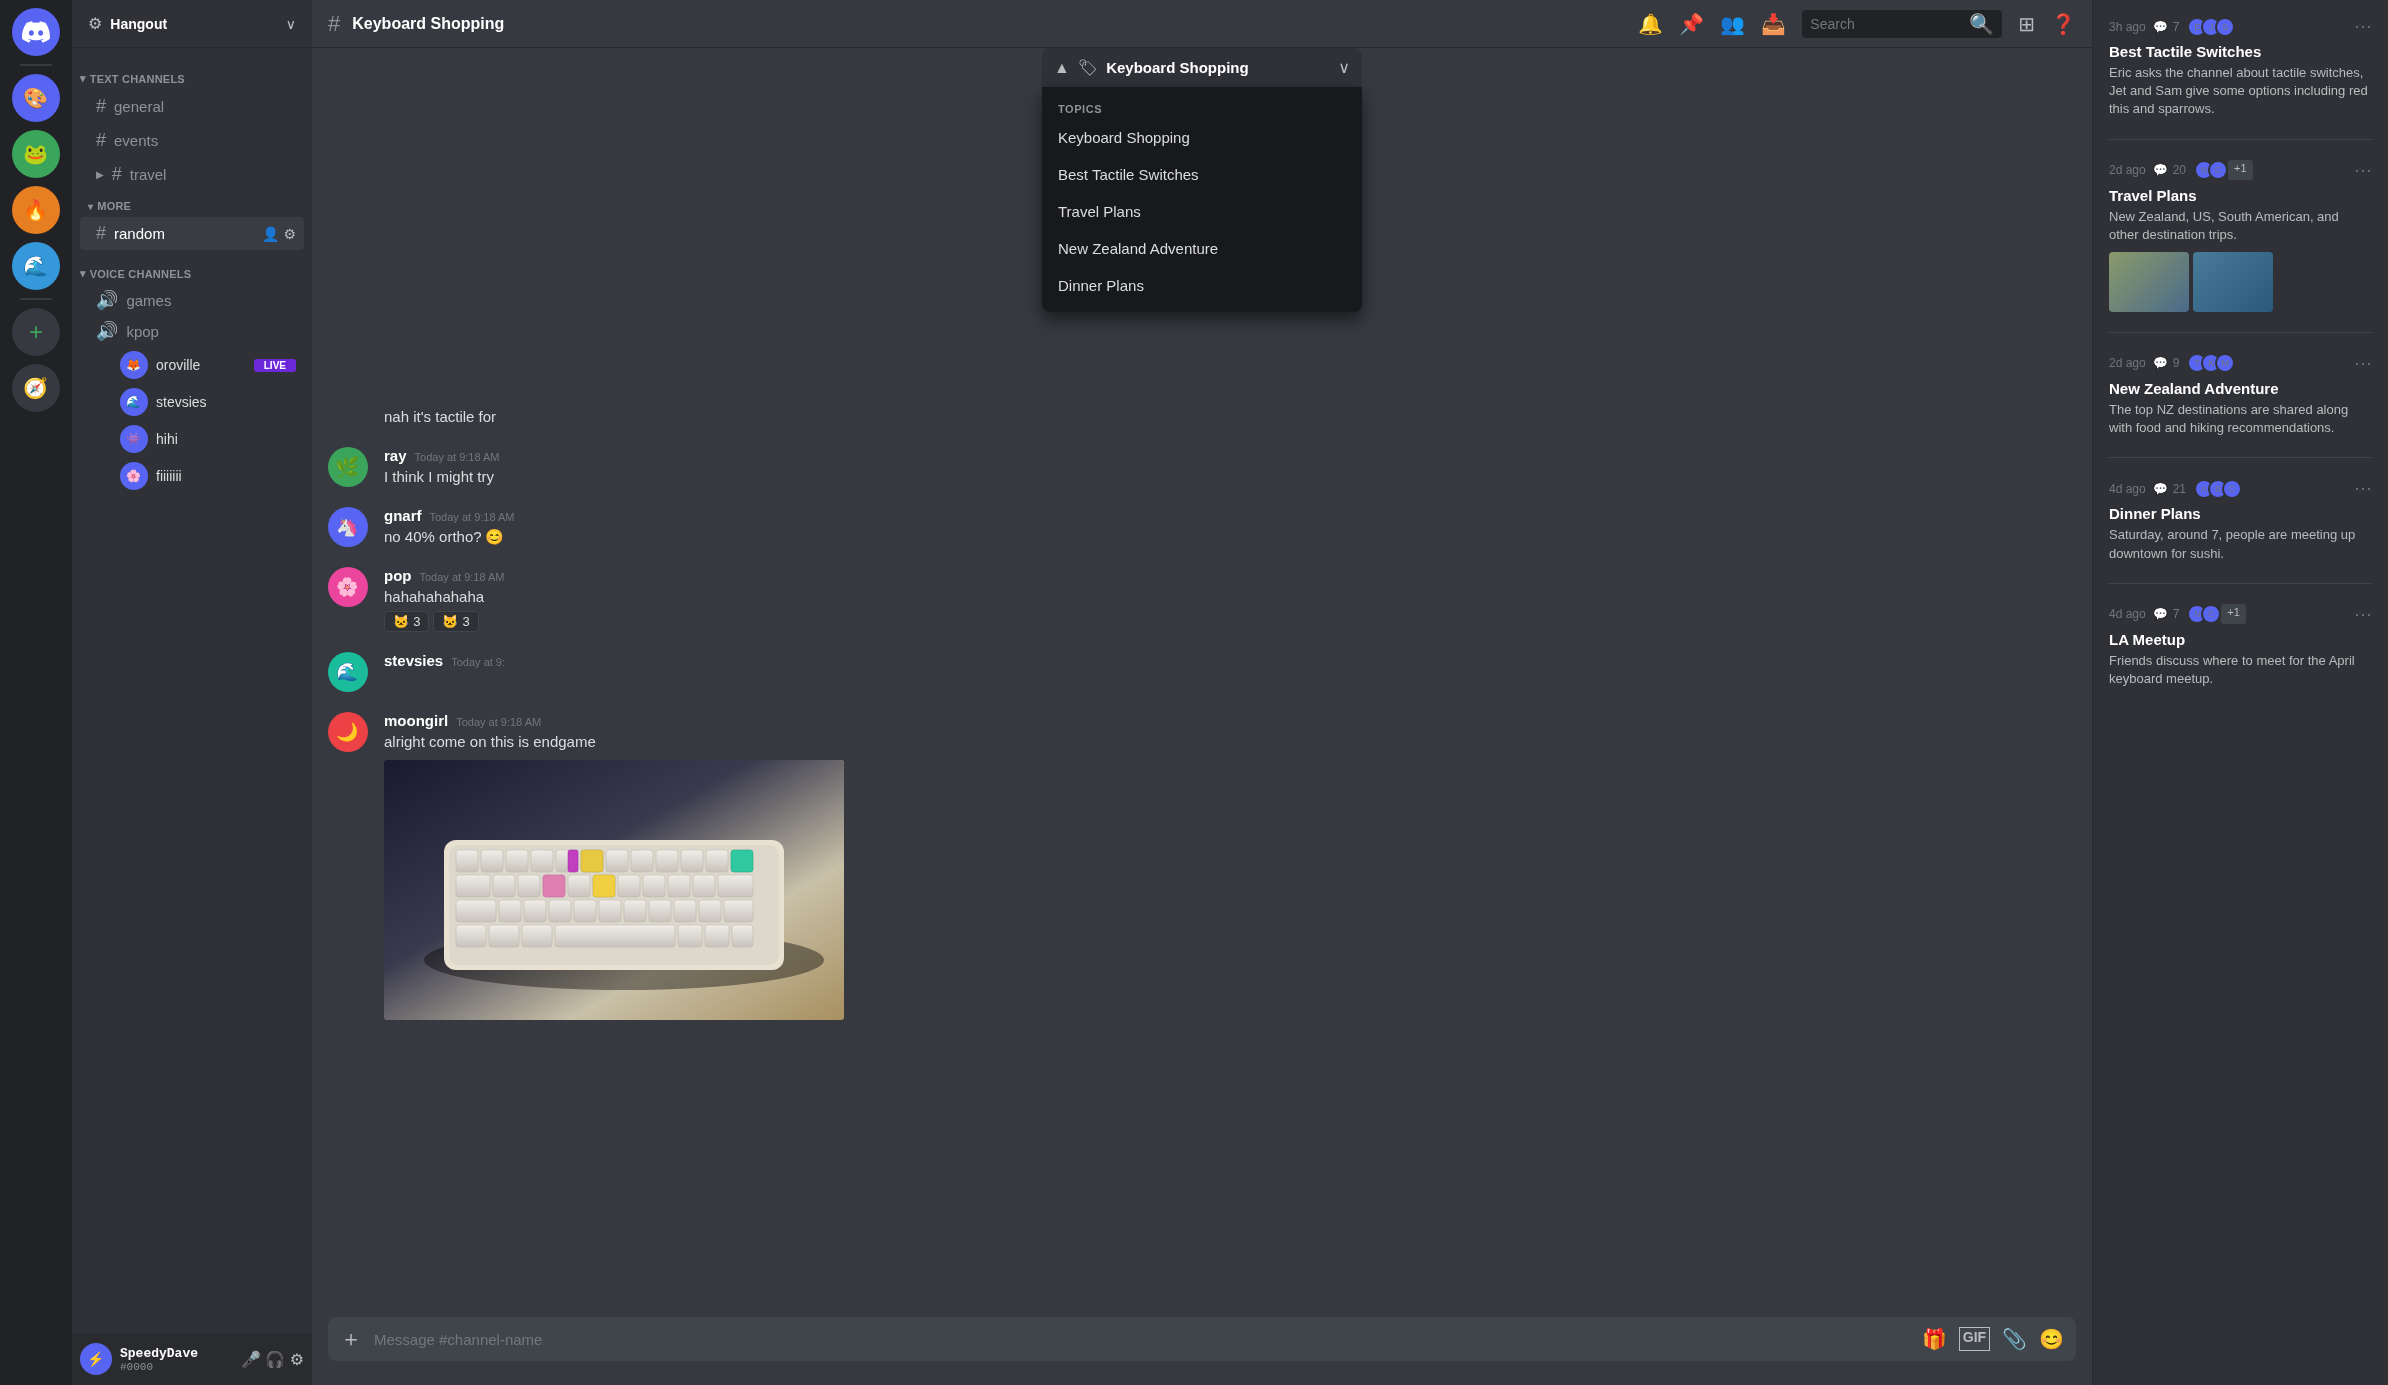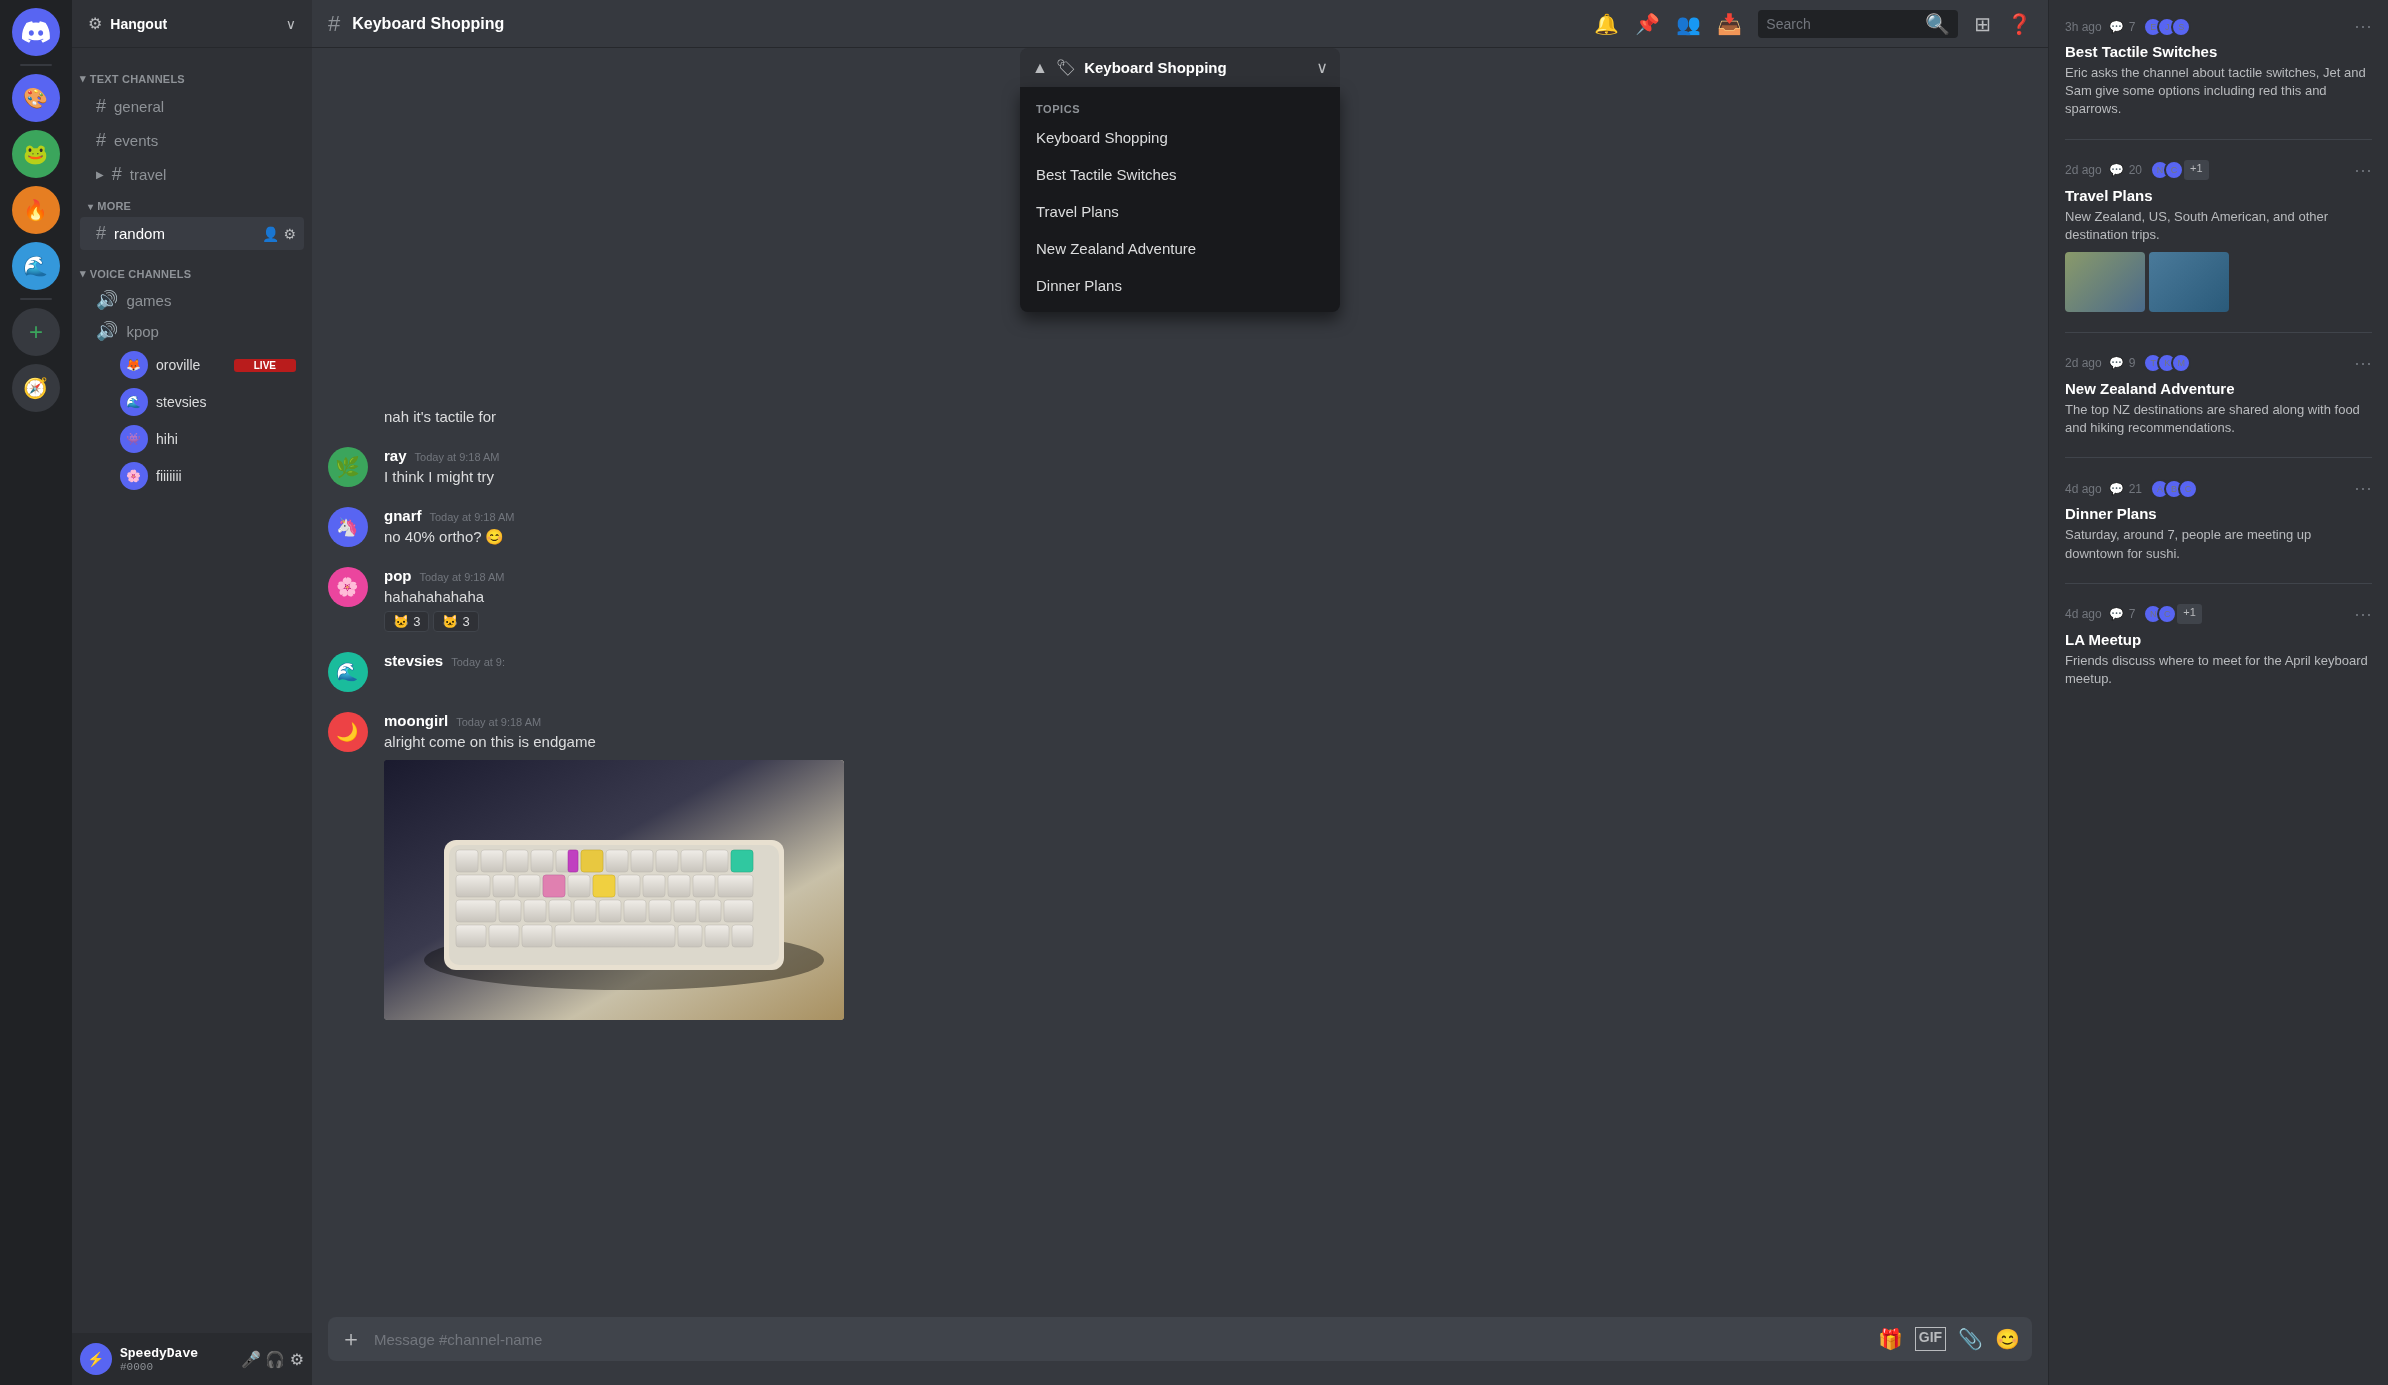--- a/index.html
+++ b/index.html
@@ -127,25 +127,25 @@
       cursor: pointer;
       border-radius: 4px;
       margin: 1px 8px;
     }
     .voice-member .avatar {
       width: 28px; height: 28px; border-radius: 50%; background: #5865f2;
       display: flex; align-items: center; justify-content: center; font-size: 12px; overflow: hidden; flex-shrink: 0;
     }
     .voice-member .member-name { font-size: 14px; color: #dcddde; flex: 1; }
     .live-badge {
-      background: #b91c1c;
+      background: #6d28d9;
       color: white;
       font-size: 10px;
       font-weight: 700;
-      padding: 1px 20px;
+      padding: 1px 10px;
       border-radius: 3px;
     }
 
     .user-panel {
       height: 52px;
       background: #292b2f;
       display: flex;
       align-items: center;
       padding: 0 8px;
       gap: 8px;
@@ -332,21 +332,21 @@
       border: none;
       outline: none;
       color: #dcddde;
       font-size: 15px;
     }
     .message-input-bar input::placeholder { color: #72767d; }
     .message-input-bar .input-icons { display: flex; gap: 12px; color: #b9bbbe; font-size: 20px; }
 
     
     .right-sidebar {
-      width: 340px;
+      width: 296px;
       background: #2f3136;
       border-left: 1px solid #26282c;
       overflow-y: auto;
       padding: 16px;
       flex-shrink: 0;
     }
     .thread-item {
       margin-bottom: 20px;
       padding-bottom: 20px;
       border-bottom: 1px solid #40444b;

